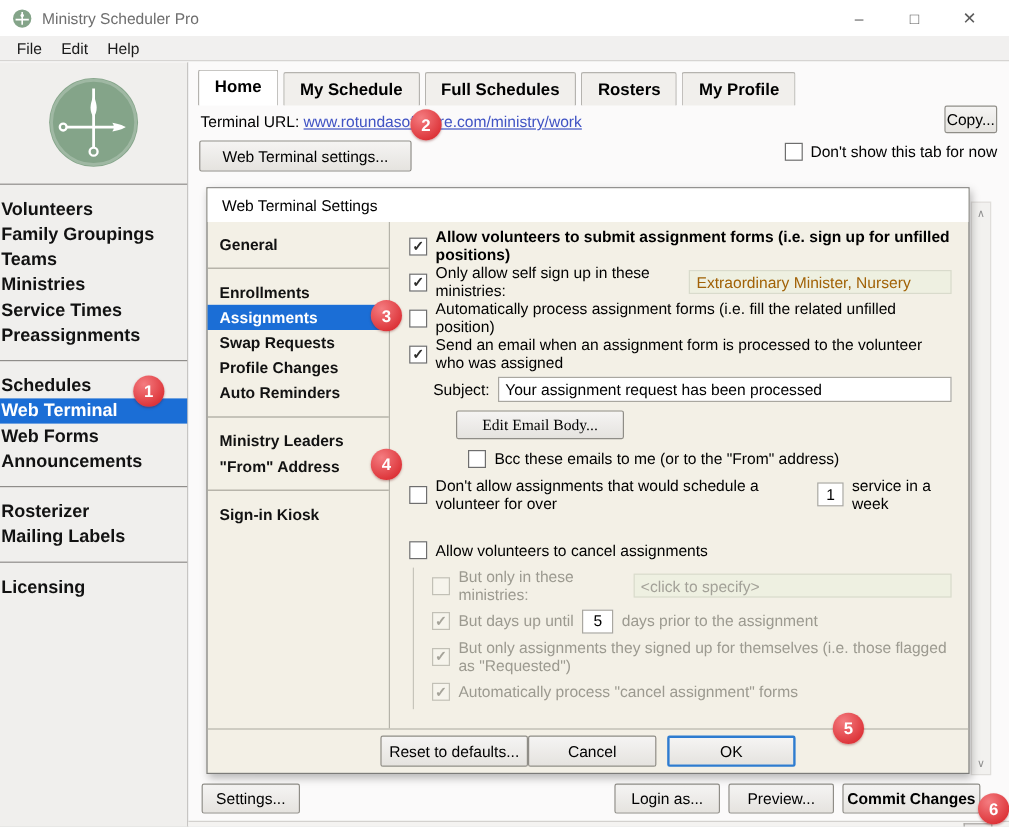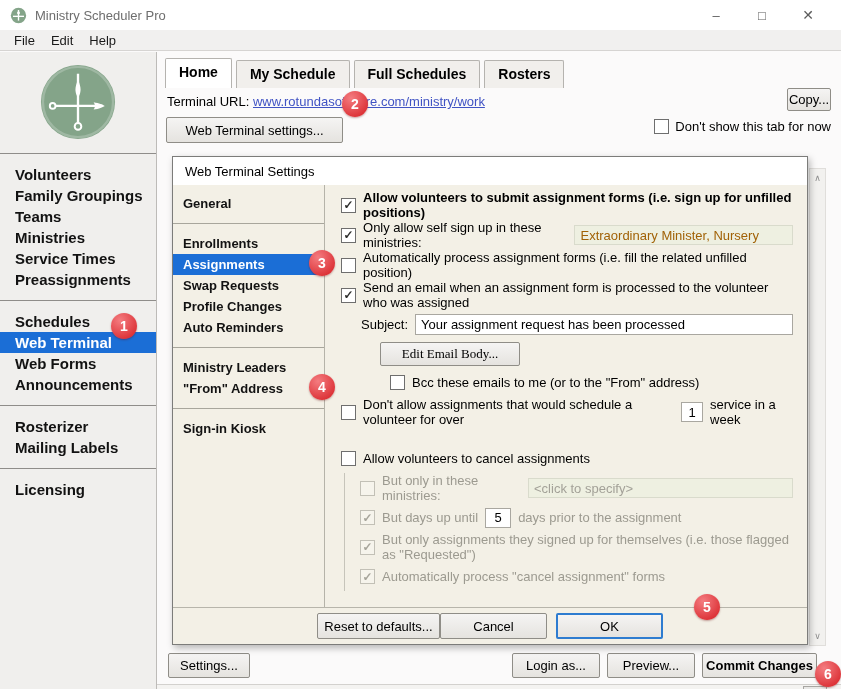--- a/index.html
+++ b/index.html
@@ -14,21 +14,21 @@
   .winctl span { width:46px; text-align:center; color:#5c5c5c; font-size:13px; cursor:default; }
   .winctl .close { font-size:14px; }
   .menubar { position:absolute; left:0; top:30px; width:841px; height:21px; background:#f1f0ef; border-bottom:1px solid #d6d4d2; display:flex; align-items:center; padding-left:6px; }
   .menubar span { font-size:13px; color:#1a1a1a; padding:0 8px; }
 
   
   .sidebar { position:absolute; left:0; top:52px; width:157px; height:637px; background:#f0efed; border-right:1px solid #bdbbb8; }
   .logo-wrap { width:100%; display:flex; justify-content:center; padding-top:11px; }
   .side-divider { border-top:1px solid #8f8d8a; margin:10px 0; }
   .side-divider.first { margin-top:12px; }
-  .side-item { font-size:15px; font-weight:bold; color:#121212; line-height:21px; padding-left:15px; white-space:nowrap; }
+  .side-item { font-size:15px; font-weight:bold; color:#121212; line-height:21px; padding-left:1px; white-space:nowrap; }
   .side-item.selected { background:#1b6ed6; color:#ffffff; }
 
   
   .main { position:absolute; left:157px; top:52px; width:684px; height:637px; background:#fbfafa; }
   .tabstrip { position:absolute; left:8px; top:6px; display:flex; align-items:flex-end; }
   .tab { font-size:14px; font-weight:bold; color:#000; background:#f1efec; border:1px solid #b5b3af; border-bottom:none; border-radius:2px 2px 0 0; padding:5px 13px 6px 13px; margin-right:4px; }
   .tab.active { background:#ffffff; padding-bottom:8px; }
   .url-row { position:absolute; left:10px; top:42px; font-size:13px; color:#000; }
   .url-link { color:#4053c4; text-decoration:underline; }
   .btn { display:inline-flex; align-items:center; justify-content:center; background:linear-gradient(#f5f4f3,#e5e3df); border:1px solid #8f8d87; border-radius:2px; font-size:13px; color:#000; }
@@ -152,20 +152,21 @@
     <div class="side-divider"></div>
     <div class="side-item">Licensing</div>
   </div>
 
   <div class="main">
     <div class="tabstrip">
       <div class="tab active">Home</div>
       <div class="tab">My Schedule</div>
       <div class="tab">Full Schedules</div>
       <div class="tab">Rosters</div>
+      <div class="tab">My Profile</div>
     </div>
 
     <div class="url-row">
       <span>Terminal URL:</span>
       <span class="url-link">www.rotundasoftware.com/ministry/work</span>
     </div>
     <div class="btn copy-btn">Copy...</div>
     <div class="btn wts-btn">Web Terminal settings...</div>
     <div class="dontshow">
       <span class="cb"></span>

